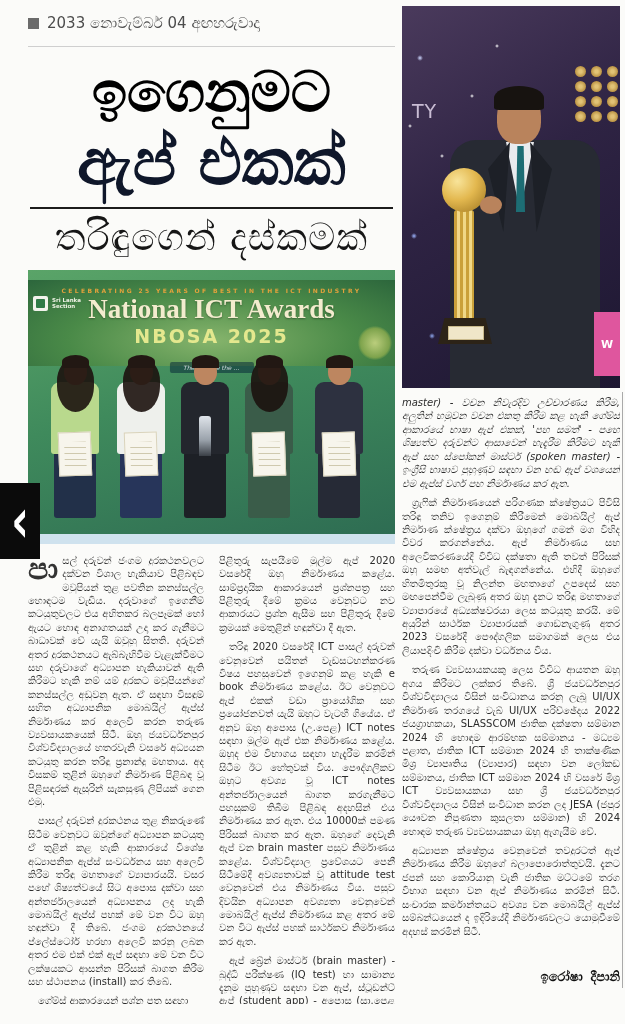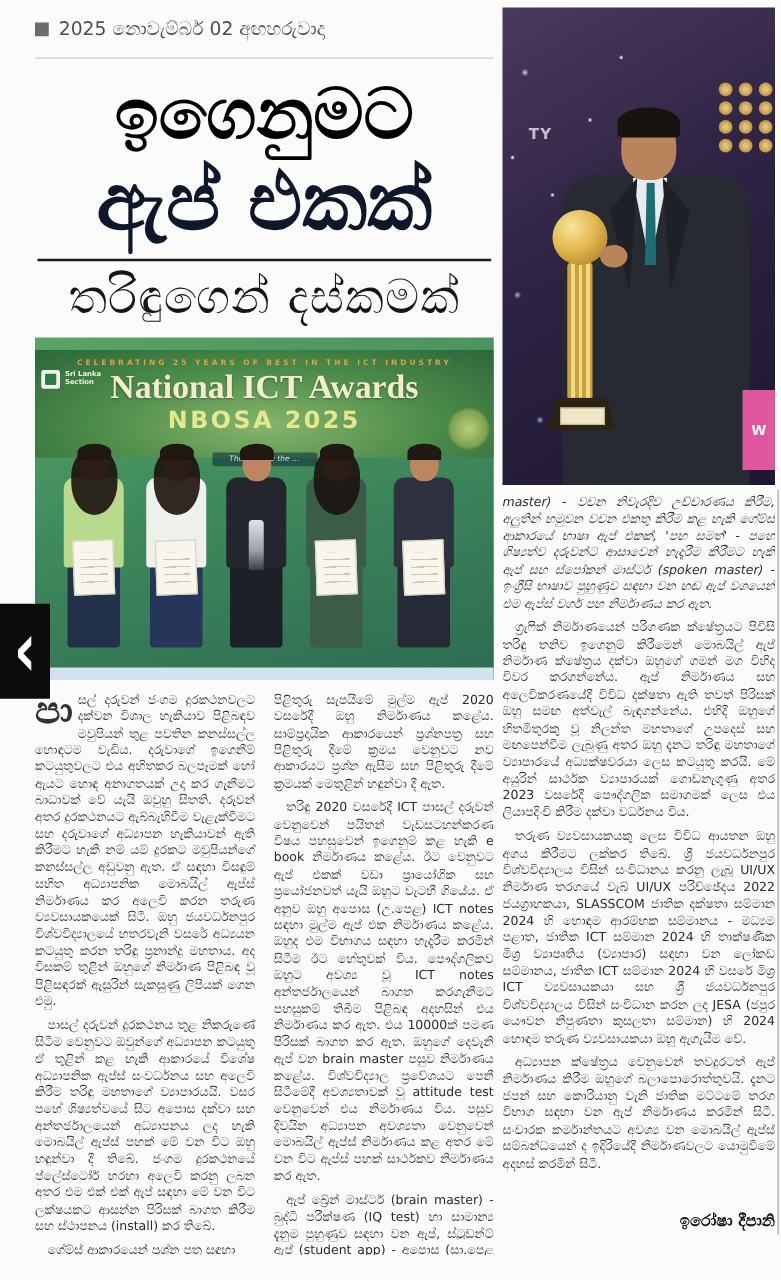--- a/index.html
+++ b/index.html
@@ -63,21 +63,21 @@
      background:linear-gradient(150deg,#4a3a5c 0%,#2e2343 45%,#1d1731 100%);}
   .sparkles{position:absolute;inset:0;background-image:
      radial-gradient(circle 2px at 18px 52px,#cdd6ff 0,transparent 3px),
      radial-gradient(circle 1px at 40px 150px,#fff 0,transparent 2px),
      radial-gradient(circle 2px at 12px 230px,#9db4ff 0,transparent 3px),
      radial-gradient(circle 1px at 70px 90px,#fff 0,transparent 2px),
      radial-gradient(circle 1px at 55px 290px,#cdd6ff 0,transparent 2px),
      radial-gradient(circle 2px at 30px 330px,#8fa8f0 0,transparent 3px),
      radial-gradient(circle 1px at 95px 40px,#fff 0,transparent 2px),
      radial-gradient(circle 1px at 8px 120px,#fff 0,transparent 2px);}
-  .bg-ty{position:absolute;left:21px;top:94px;color:#c9bdd4;font-size:12px;font-weight:bold;letter-spacing:1px;}
+  .bg-ty{position:absolute;left:10px;top:94px;color:#c9bdd4;font-size:19px;font-weight:normal;letter-spacing:1px;}
   .gold-logo{position:absolute;right:3px;top:60px;width:42px;display:grid;
      grid-template-columns:repeat(3,12px);gap:4px;opacity:.9;}
   .gold-dot{width:11px;height:11px;border-radius:50%;background:radial-gradient(#f5d47c 20%,#b7882c 90%);}
   .man-head{position:absolute;left:95px;top:86px;width:44px;height:52px;border-radius:46% 46% 42% 42%;
      background:#b9835c;}
   .man-head::before{content:"";position:absolute;top:-6px;left:-3px;right:-3px;height:24px;
      border-radius:50% 50% 10% 10%;background:#171310;}
   .man-suit{position:absolute;left:48px;top:134px;width:150px;height:250px;
      border-radius:26px 26px 0 0;background:#272a33;}
   .man-shirt{position:absolute;left:104px;top:136px;width:28px;height:70px;background:#e9ebee;
@@ -96,37 +96,37 @@
   .trophy-base{position:absolute;left:36px;top:312px;width:54px;height:26px;background:#2c2317;
      clip-path:polygon(12% 0,88% 0,100% 100%,0 100%);}
   .trophy-plate{position:absolute;left:46px;top:320px;width:34px;height:12px;background:#f0e6c8;
      border:1px solid #c9b98a;font-size:4px;color:#a33;}
   .bg-pink{position:absolute;right:0;bottom:12px;width:26px;height:64px;background:#df569e;
      color:#fff;font-weight:bold;font-size:11px;display:flex;align-items:center;justify-content:center;}
   .col-c{margin-top:8px;font-size:10px;line-height:1.345;text-align:justify;color:#2b2b2b;
      height:572px;overflow:hidden;}
   .col-c p{margin:0 0 6px;text-indent:10px;}
   .col-c p.first{text-indent:0;font-style:italic;}
-  .byline{text-align:right;font-weight:bold;font-size:13px;color:#111;margin-top:2px;}
+  .byline{text-align:right;font-weight:bold;font-size:13px;color:#111;margin-top:2px;font-family:Liberation Mono, monospace;}
   
   .prev-btn{position:absolute;left:0;top:483px;width:40px;height:76px;background:#0b0b0b;
      display:flex;align-items:center;justify-content:center;cursor:pointer;z-index:5;}
   .prev-btn span{color:#fff;font-size:44px;line-height:1;transform:scaleY(1.4);font-weight:bold;}
   .v-rule2{position:absolute;left:622px;top:392px;width:1px;height:596px;background:#aaa;}
 </style>
 </head>
 <body>
 
 <div class="page">
 
   <div class="left-rail">
 
     <div class="date-row">
       <span class="date-square"></span>
-      <span>2025 නොවැම්බර් 02 අඟහරුවාදා</span>
+      <span>2033 නොවැම්බර් 04 අඟහරුවාදා</span>
     </div>
 
     <div class="headline">
       <div class="hl1">ඉගෙනුමට</div>
       <div class="hl2">ඇප් එකක්</div>
       <hr class="hl-rule">
       <div class="hl3">තරිඳුගෙන් දස්කමක්</div>
     </div>
 
     <div class="group-photo">

